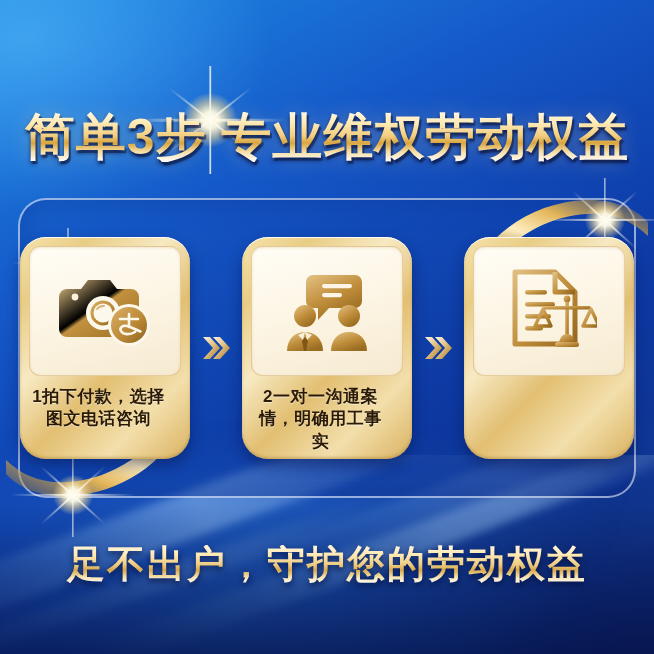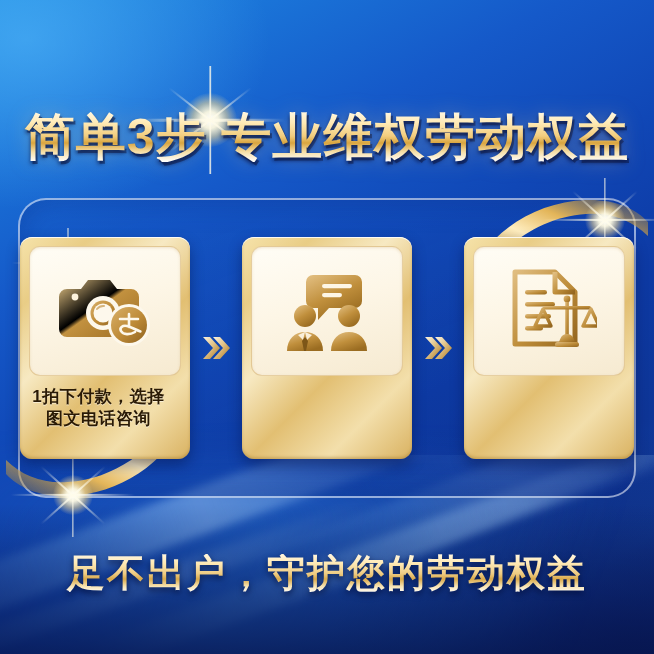--- a/index.html
+++ b/index.html
@@ -125,21 +125,21 @@
     left: 18px; top: 198px;
     width: 618px; height: 300px;
     display: flex;
     align-items: center;
     justify-content: center;
   }
   .card {
     position: relative;
     width: 170px;
     height: 222px;
-    border-radius: 12px;
+    border-radius: 26px;
     padding: 9px 22px 0 9px;
     background:
       linear-gradient(135deg, #f6e3ab 0%, #e9cd86 18%, #f7e9c2 38%, #e2bf72 58%, #f3dfab 78%, #d9b261 100%);
     box-shadow:
       0 6px 14px rgba(4,18,70,.45),
       inset 0 1px 0 rgba(255,255,255,.85),
       inset 0 -2px 3px rgba(150,105,30,.35);
   }
   .card-inner {
     width: 152px; height: 130px;
@@ -176,21 +176,20 @@
     font-weight: 700;
     letter-spacing: 2px;
     white-space: nowrap;
     line-height: 1;
     color: #f3d89d;
     background: linear-gradient(180deg, #fff6df 0%, #ffe9b4 25%, #eecb82 52%, #d9a94a 66%, #f7e3b2 85%, #fffaf0 100%);
     -webkit-background-clip: text;
     background-clip: text;
     -webkit-text-fill-color: transparent;
     filter: drop-shadow(0 3px 3px rgba(3,14,58,.8));
-    margin-top: 9px;
   }
 </style>
 </head>
 <body>
 
 <div class="poster">
 
   <div class="bg-base"></div>
   <div class="bg-radial-tl"></div>
   <div class="bg-radial-br"></div>
@@ -328,20 +327,21 @@
           <circle cx="26" cy="47" r="11" fill="url(#gold2)"></circle>
           <path d="M8,82 c0,-12 8,-19 18,-19 c10,0 18,7 18,19 z" fill="url(#gold2)"></path>
           <path d="M26,63 l-7,3 l5,5 z" fill="#fdf6e6" opacity=".92"></path>
           <path d="M26,63 l7,3 l-5,5 z" fill="#fdf6e6" opacity=".92"></path>
           <path d="M26,68 l3,4 l-2,10 h-2 l-2,-10 z" fill="#7d5618"></path>
 
           <circle cx="70" cy="47" r="11" fill="url(#gold2)"></circle>
           <path d="M52,82 c0,-12 8,-19 18,-19 c10,0 18,7 18,19 z" fill="url(#gold2)"></path>
         </svg>
       </div>
+      <div class="card-text">2一对一沟通案情，明确用工事实</div>
     </div>
 
     <div class="arrow">
       <svg width="30" height="26" viewBox="0 0 30 26">
         <path d="M2,2 L12,13 L2,24 L9,24 L19,13 L9,2 Z" fill="url(#chev)"></path>
         <path d="M12,2 L22,13 L12,24 L19,24 L29,13 L19,2 Z" fill="url(#chev)"></path>
       </svg>
     </div>
 
     <div class="card">

